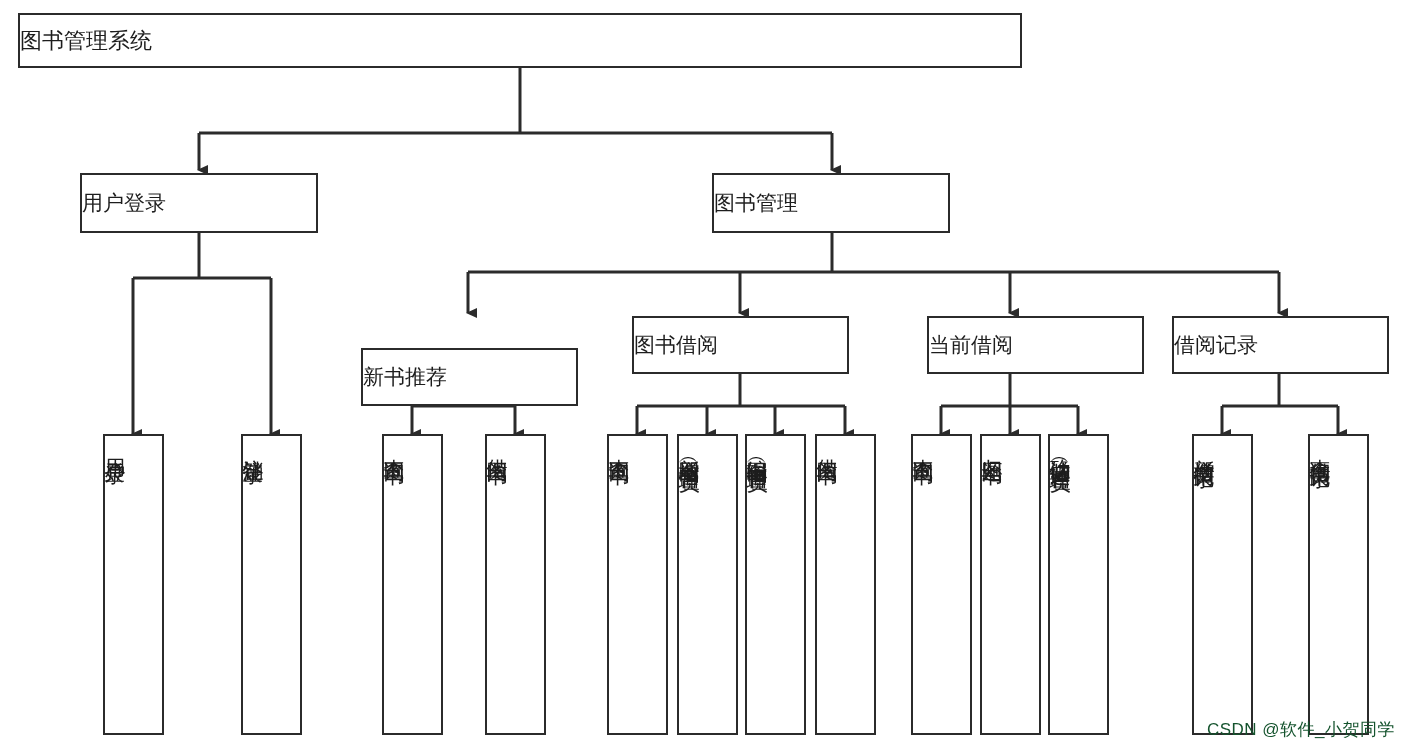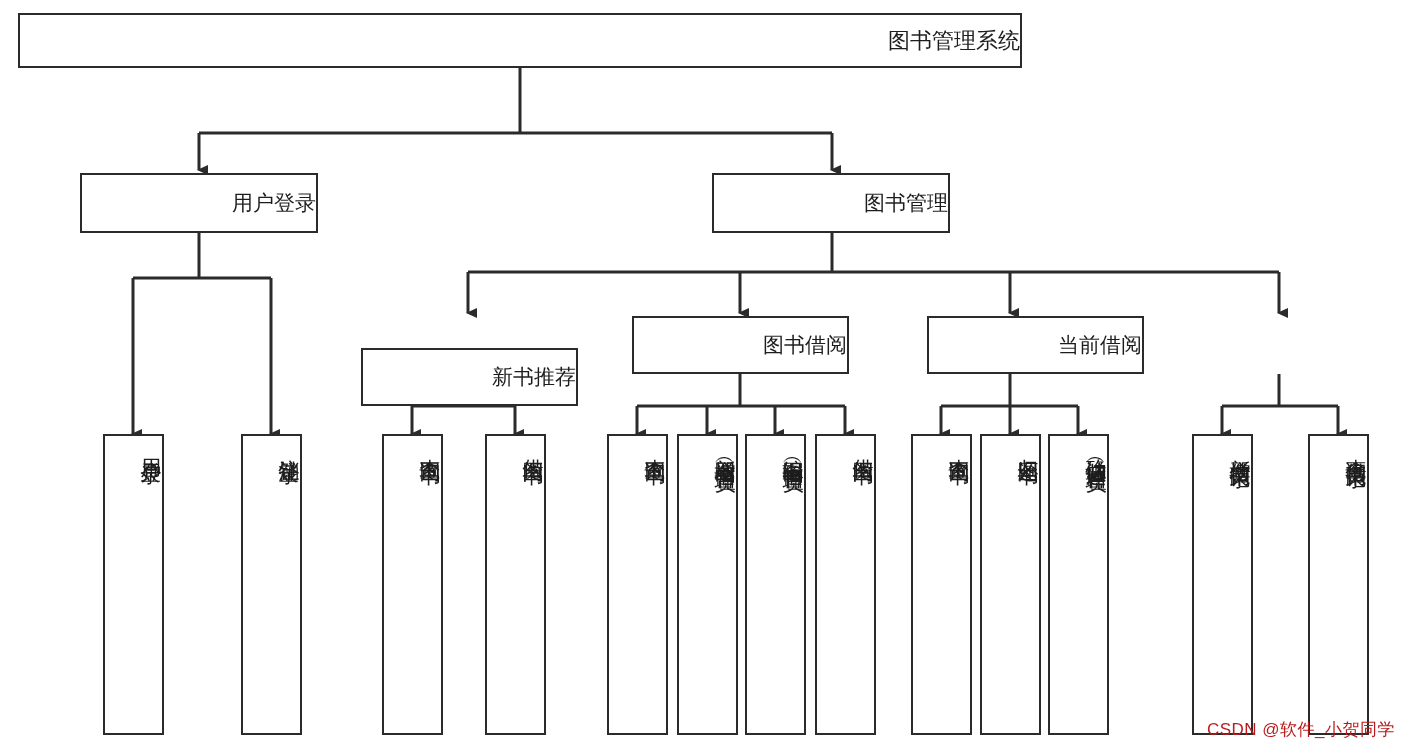--- a/index.html
+++ b/index.html
@@ -25,21 +25,21 @@
     height: 747px;
     pointer-events: none;
   }
   .node {
     position: absolute;
     box-sizing: border-box;
     background: #ffffff;
     border: 2px solid #2b2b2b;
     display: flex;
     align-items: center;
-    justify-content: flex-end;
+    justify-content: flex-start;
     color: #1d1d1d;
   }
   .node .label {
     display: block;
     text-align: center;
     line-height: 1.18;
     white-space: nowrap;
   }
   
   .node.horiz .label {
@@ -59,21 +59,21 @@
     font-size: 21px;
     letter-spacing: 2px;
     line-height: 1;
     max-height: 100%;
   }
   .watermark {
     position: absolute;
     right: 10px;
     bottom: 6px;
     font-size: 17px;
-    color: #b91c1c;
+    color: #14532d;
     letter-spacing: 0.5px;
     white-space: nowrap;
     user-select: none;
   }
 </style>
 </head>
 <body>
 
 <div id="canvas">
 
@@ -141,20 +141,23 @@
 
   <div class="node horiz" style="left:361px; top:316px; width:217px; height:58px;margin-top:32px;">
     <span class="label">新书推荐</span>
   </div>
   <div class="node horiz" style="left:632px; top:316px; width:217px; height:58px;">
     <span class="label">图书借阅</span>
   </div>
   <div class="node horiz" style="left:902px; top:316px; width:217px; height:58px;margin-left:25px;">
     <span class="label">当前借阅</span>
   </div>
+  <div class="node horiz" style="left:1172px; top:316px; width:217px; height:58px;">
+    <span class="label">借阅记录</span>
+  </div>
 
   <div class="node vert" style="left:103px; top:434px; width:61px; height:301px;">
     <span class="label">用户登录</span>
   </div>
   <div class="node vert" style="left:241px; top:434px; width:61px; height:301px;">
     <span class="label">注销登录</span>
   </div>
 
   <div class="node vert" style="left:382px; top:434px; width:61px; height:301px;">
     <span class="label">查询图书</span>

